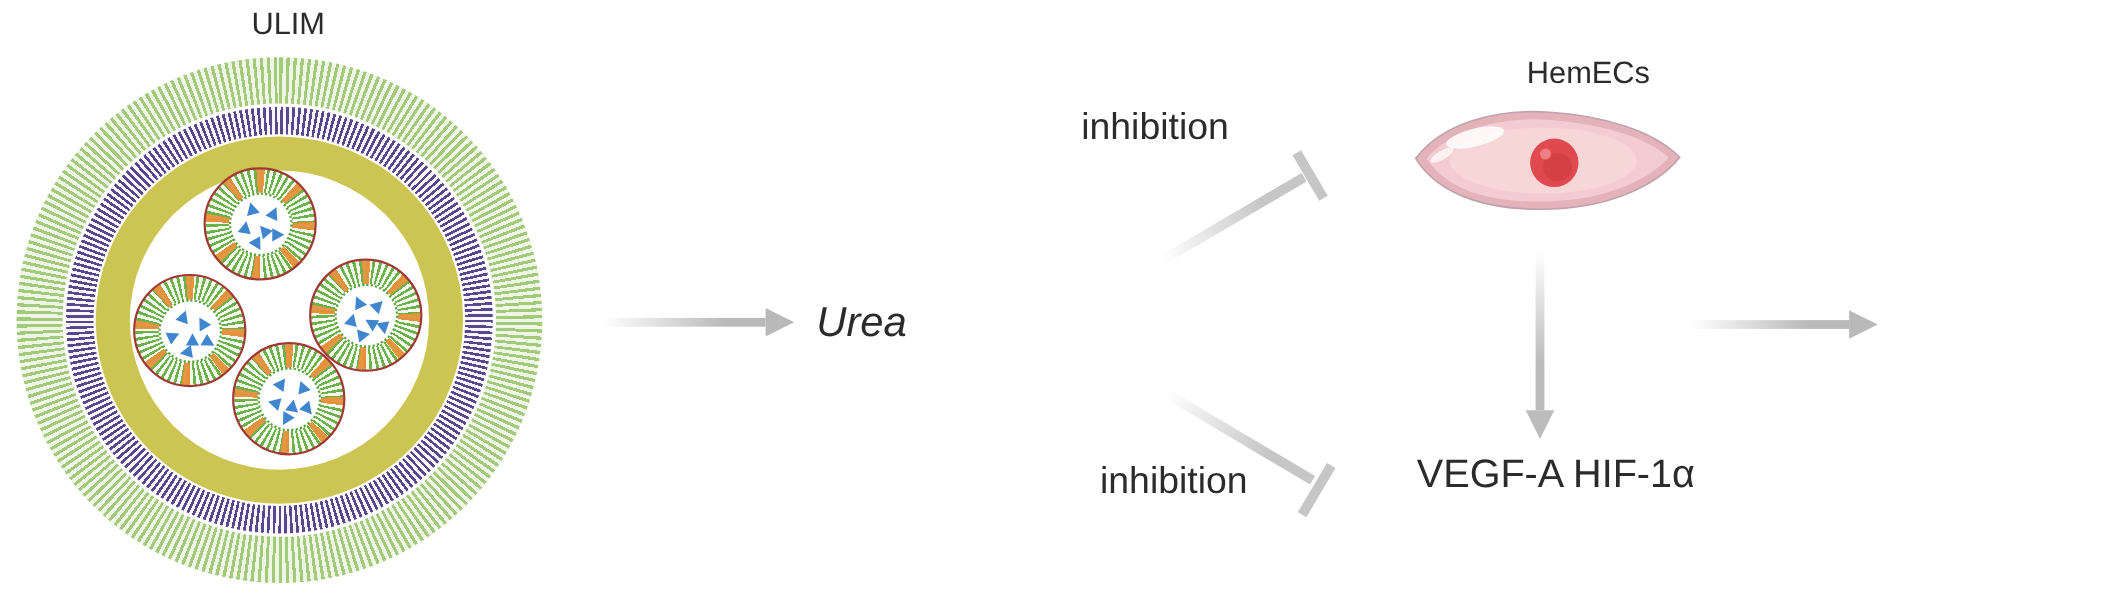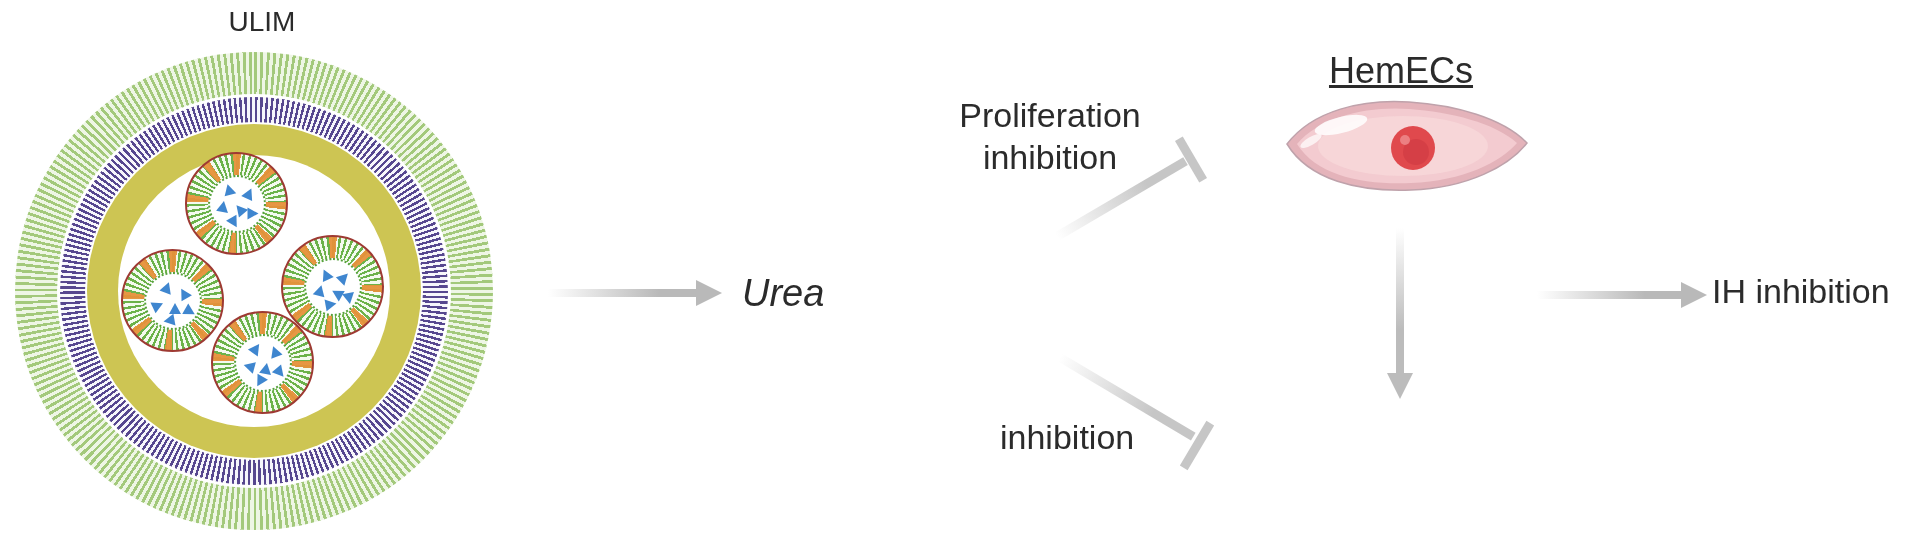--- a/index.html
+++ b/index.html
@@ -49,21 +49,21 @@
   
   .tshaft{position:absolute;height:9px;transform-origin:0 50%;
     background:linear-gradient(to right,rgba(200,200,200,0),#c6c6c6 70%);}
   .tbar{position:absolute;height:9px;background:#c6c6c6;}
 
   
   .t-ulim{left:182px;top:6px;width:160px;font-size:28px;}
   .t-urea{left:742px;top:272px;font-size:38px;font-style:italic;}
   .t-prolif{left:950px;top:94px;width:200px;font-size:34px;line-height:42px;}
   .t-cyto{left:1000px;top:416px;font-size:34px;line-height:42px;}
-  .t-hemecs{left:1301px;top:50px;width:200px;font-size:36px;text-decoration:underline;}
+  .t-hemecs{left:1344px;top:50px;width:200px;font-size:28px;}
   .t-vegf{left:1288px;top:410px;font-size:36px;}
   .t-ih{left:1712px;top:272px;font-size:34px;}
 
   .cellsvg{position:absolute;left:1283px;top:96px;}
 </style>
 </head>
 <body>
 
 <div class="canvas">
 
@@ -118,21 +118,20 @@
     </div>
   </div>
 
   <div>
     <div class="shaft-h" style="left:548px;top:289px;width:148px;"></div>
     <div class="head-right" style="left:696px;top:280px;"></div>
   </div>
   <div class="label t-urea">Urea</div>
 
   <div class="label center t-prolif">
-    <div>Proliferation</div>
     <div>inhibition</div>
   </div>
   <div>
     <div class="tshaft" style="left:1057px;top:232px;width:149px;transform:rotate(-30.4deg);"></div>
     <div class="tbar" style="left:1167px;top:155px;width:48px;transform:rotate(59.6deg);"></div>
   </div>
 
   <div class="label t-cyto">
     <div>inhibition</div>
   </div>
@@ -150,20 +149,20 @@
     <ellipse cx="28" cy="45" rx="12" ry="4" fill="#ffffff" opacity="0.7" transform="rotate(-30 28 45)"></ellipse>
     <circle cx="130" cy="52" r="22" fill="#e0494d"></circle>
     <circle cx="133" cy="56" r="13" fill="#cf3a42" opacity="0.65"></circle>
     <circle cx="122" cy="44" r="5" fill="#ef8d90" opacity="0.8"></circle>
   </svg>
 
   <div>
     <div class="shaft-v" style="left:1396px;top:228px;height:145px;"></div>
     <div class="head-down" style="left:1387px;top:373px;"></div>
   </div>
+  <div class="label t-vegf">VEGF-A HIF-1α</div>
 
   <div>
     <div class="shaft-h" style="left:1537px;top:291px;width:144px;"></div>
     <div class="head-right" style="left:1681px;top:282px;"></div>
   </div>
-  <div class="label t-ih">IH inhibition</div>
 
 </div>
 
 </body></html>

